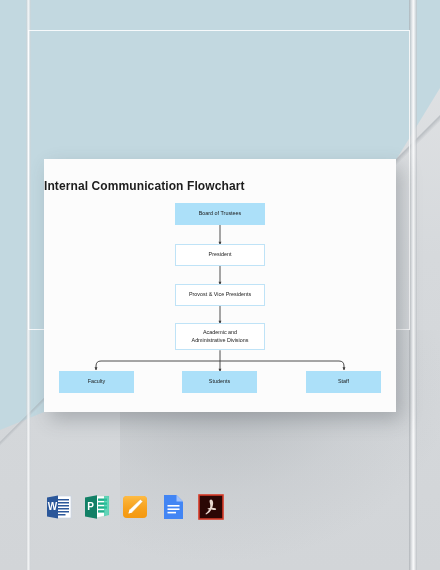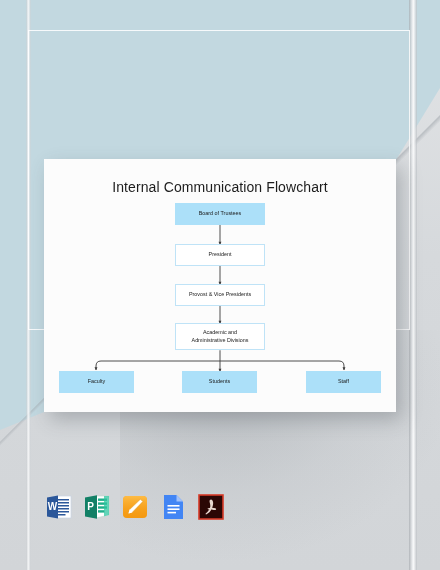--- a/index.html
+++ b/index.html
@@ -117,23 +117,23 @@
     height: 253px;
     background: #fcfcfc;
     box-shadow: 6px 8px 18px rgba(70,76,82,.30);
   }
 
   .card-title {
     position: absolute;
     top: 20px;
     left: 0;
     width: 100%;
-    text-align: center;
-    font-size: 14px;
-    font-weight: normal;
+    text-align: left;
+    font-size: 12px;
+    font-weight: bold;
     color: #1d1d1d;
     letter-spacing: .1px;
   }
 
   
   .flow {
     position: absolute;
     left: 0;
     top: 0;
     width: 352px;

